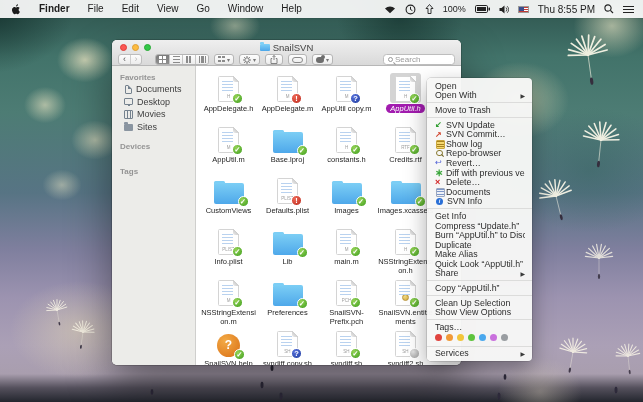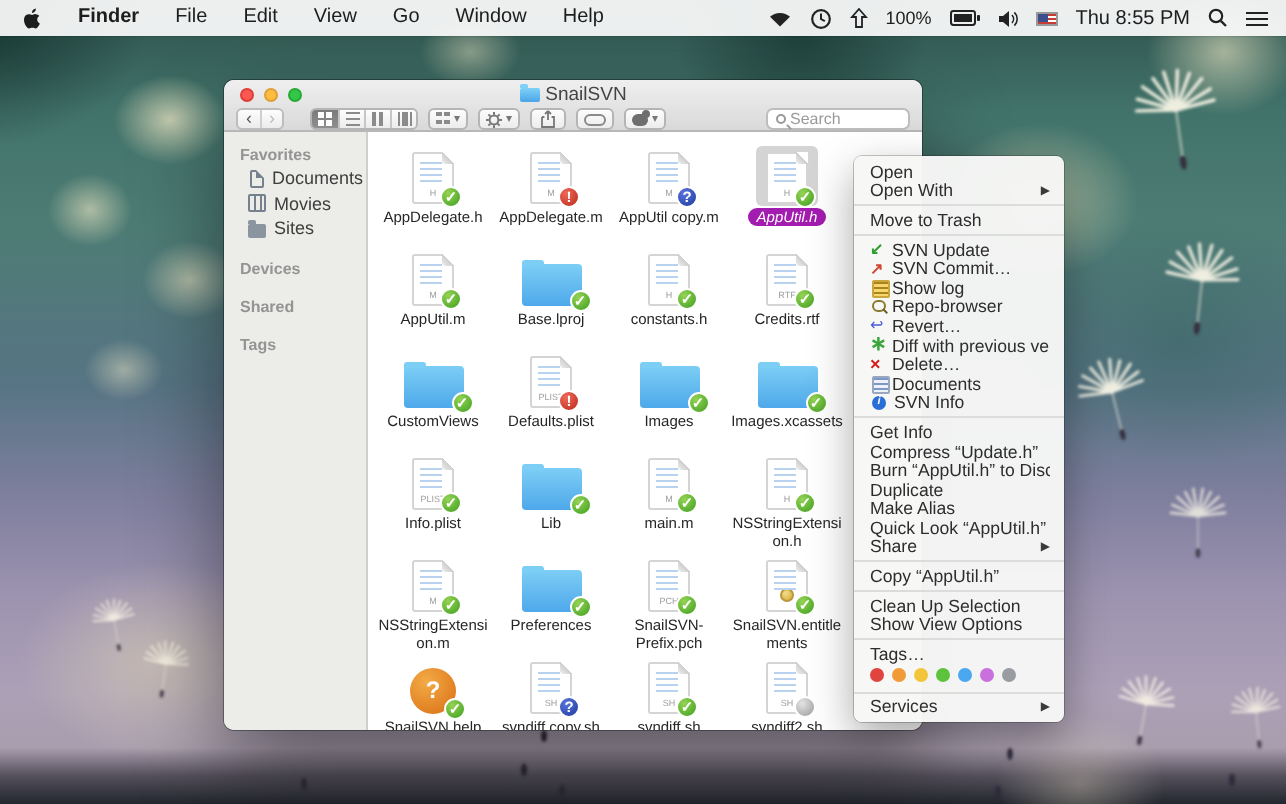--- a/index.html
+++ b/index.html
@@ -77,21 +77,21 @@
   .chev { font-size:6px; color:#777; line-height:6px; }
   .tag-oval { width:11px; height:6px; border:1px solid #8a8a8a; border-radius:4px; }
   .snail-blob { width:8px; height:6px; background:#6e6e6e; border-radius:3px; position:relative; }
   .snail-blob::before { content:""; position:absolute; right:-1px; top:-2px; width:4px; height:4px; background:#6e6e6e; border-radius:50%; }
   .search { margin-left:auto; width:72px; height:11px; border:1px solid #bdbdbd; border-radius:3.5px;
     background:#fff; display:flex; align-items:center; gap:2px; padding:0 4px; color:#9a9a9a; font-size:8px; }
   .mag { width:5px; height:5px; border:1px solid #9a9a9a; border-radius:50%; position:relative; flex:none; }
   .mag::after { content:""; position:absolute; width:3px; height:1px; background:#9a9a9a; transform:rotate(45deg); left:3.5px; top:4.5px; }
 
   .win-body { position:absolute; top:26px; bottom:0; left:0; right:0; display:flex; border-radius:0 0 5px 5px; overflow:hidden; }
-  .sidebar { width:72px; background:#ecece9; border-right:1px solid #cfcfcd; padding-top:4px; flex:none; }
+  .sidebar { width:84px; background:#ecece9; border-right:1px solid #cfcfcd; padding-top:4px; flex:none; }
   .sb-header { font-size:8px; font-weight:bold; color:#949494; padding:3px 0 1px 8px; }
   .sb-item { display:flex; align-items:center; gap:4px; height:12.5px; padding-left:12px; font-size:9px; color:#3e3e3e; }
   .sb-gap { height:6px; }
   .si { width:9px; height:9px; flex:none; position:relative; color:#75828e; }
   .si-applications { border:1px solid #75828e; border-radius:2px; font-size:6px; line-height:7px; text-align:center; }
   .si-applications::after { content:"A"; }
   .si-documents { width:7px; height:9px; border:1px solid #75828e; border-radius:1px; margin-left:1px; }
   .si-documents::after { content:""; position:absolute; right:-1px; top:-1px; border:2px solid #ecece9; border-left-color:#75828e; border-bottom-color:#75828e; }
   .si-downloads { border:1px solid #75828e; border-radius:50%; font-size:7px; line-height:8px; text-align:center; }
   .si-downloads::after { content:"↓"; }
@@ -322,31 +322,34 @@
     </div>
 
     <div class="win-body">
       <div class="sidebar">
           <div class="sb-header">Favorites</div>
           <div class="sb-item">
             <span class="si si-documents"></span>
             <span>Documents</span>
           </div>
           <div class="sb-item">
+            <span class="si si-desktop"></span>
+            <span>Desktop</span>
+          </div>
+          <div class="sb-item">
             <span class="si si-movies"></span>
             <span>Movies</span>
           </div>
           <div class="sb-item">
             <span class="si si-sites"></span>
             <span>Sites</span>
           </div>
           <div class="sb-gap"></div>
           <div class="sb-header">Devices</div>
           <div class="sb-gap"></div>
-          <div class="sb-header">Shared</div>
           <div class="sb-gap"></div>
           <div class="sb-header">Tags</div>
           <div class="sb-gap"></div>
         </div>
       <div class="main">
         <div class="grid">
             <div class="cell">
               <div class="iconwrap">
                 <span class="fi fi-doc">
                   <span class="fi-ext">H</span>

